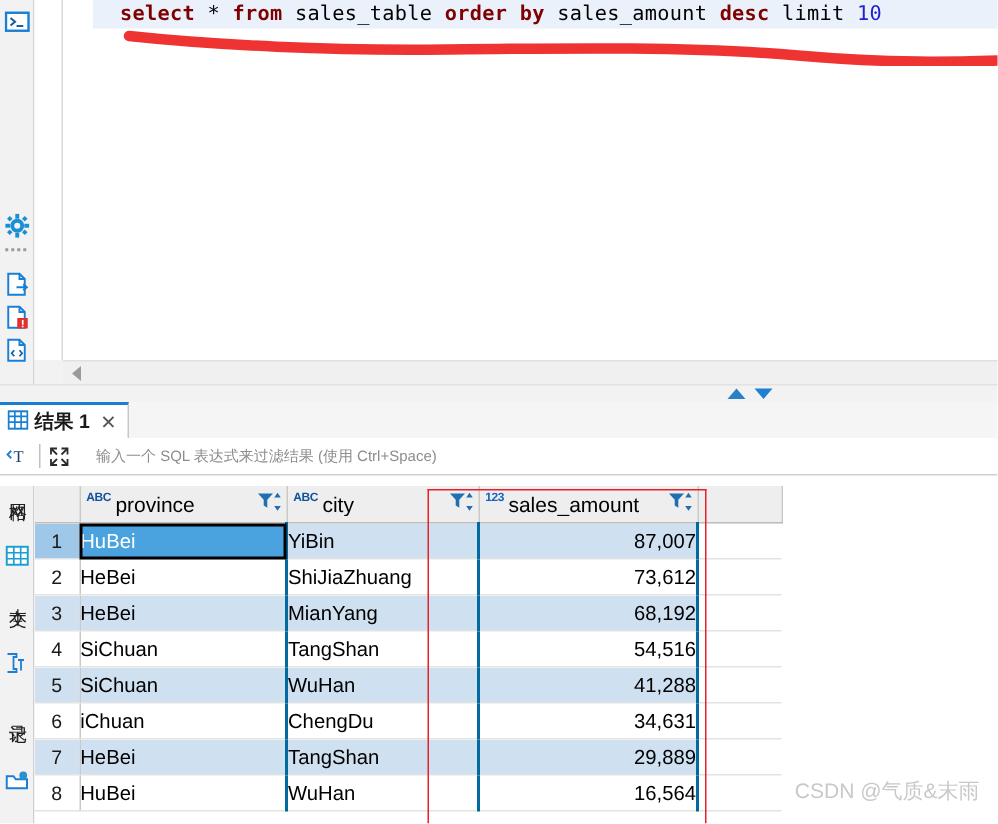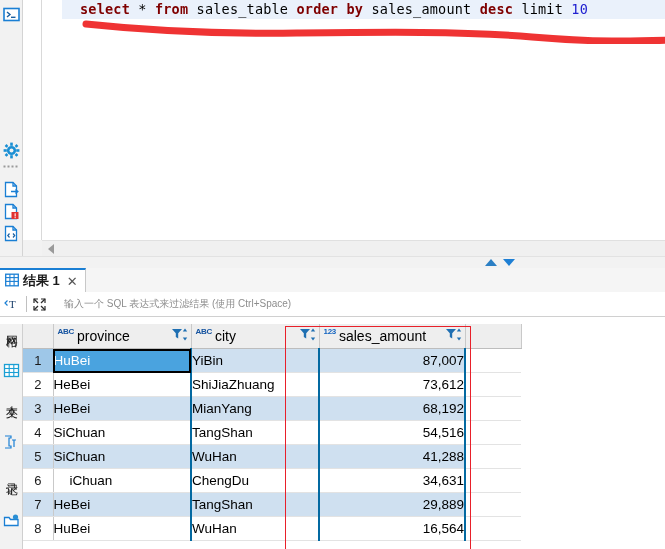--- a/index.html
+++ b/index.html
@@ -560,21 +560,21 @@
           </tr>
           <tr class="odd">
             <td class="cell-rownum">5</td>
             <td class="cell-text" style="width: 138px;">SiChuan</td>
             <td class="cell-text" style="width: 128px;">WuHan</td>
             <td class="cell-num" style="width: 146px; padding-left: 24px;">41,288</td>
             <td class="cell-pad" style="width: 56px; background: rgb(255, 255, 255);"></td>
           </tr>
           <tr class="even">
             <td class="cell-rownum">6</td>
-            <td class="cell-text" style="width: 138px; padding-left: 16px;">iChuan</td>
+            <td class="cell-text" style="width: 138px;">iChuan</td>
             <td class="cell-text" style="width: 128px;">ChengDu</td>
             <td class="cell-num" style="width: 146px;">34,631</td>
             <td class="cell-pad" style="width: 56px; background: rgb(255, 255, 255);"></td>
           </tr>
           <tr class="odd">
             <td class="cell-rownum">7</td>
             <td class="cell-text" style="width: 138px;">HeBei</td>
             <td class="cell-text" style="width: 128px;">TangShan</td>
             <td class="cell-num" style="width: 146px;">29,889</td>
             <td class="cell-pad" style="width: 56px; background: rgb(255, 255, 255);"></td>
@@ -585,14 +585,15 @@
             <td class="cell-text" style="width: 128px;">WuHan</td>
             <td class="cell-num" style="width: 146px;">16,564</td>
             <td class="cell-pad" style="width: 56px; background: rgb(255, 255, 255);"></td>
           </tr>
         </tbody>
     </table>
   </div>
 
   <div class="red-rect"></div>
 
+  <div class="watermark">CSDN @气质&amp;末雨</div>
 
 </div>
 
 </body></html>

